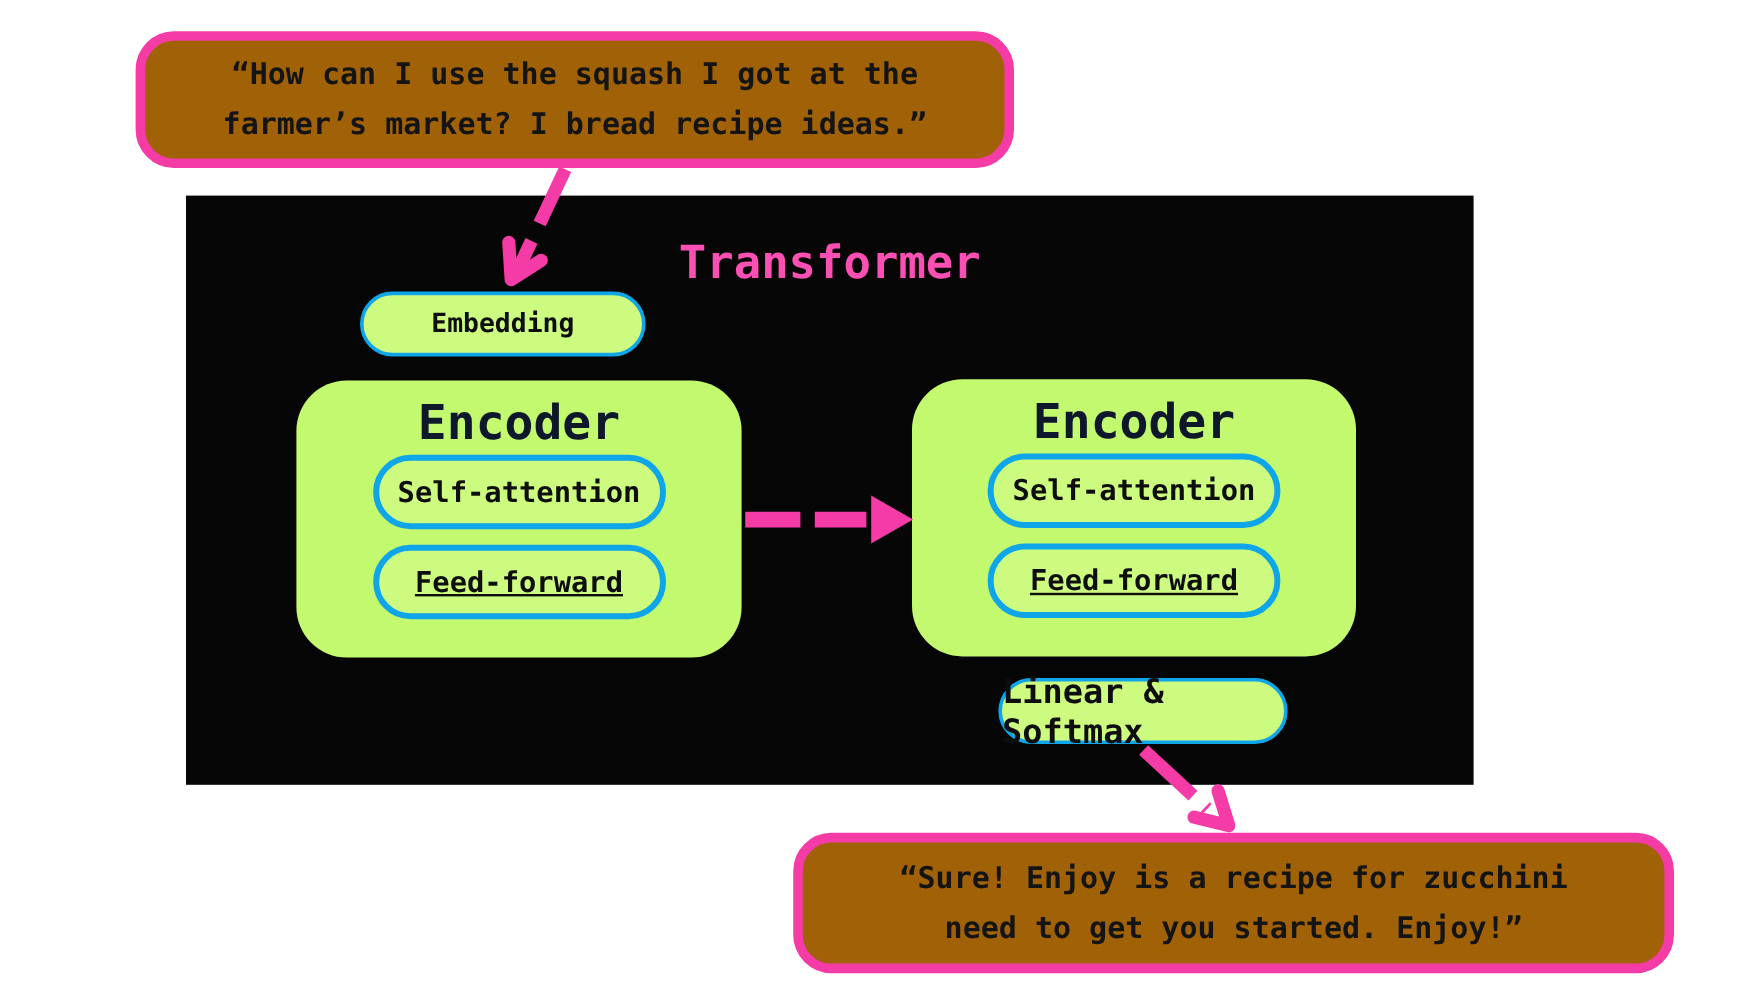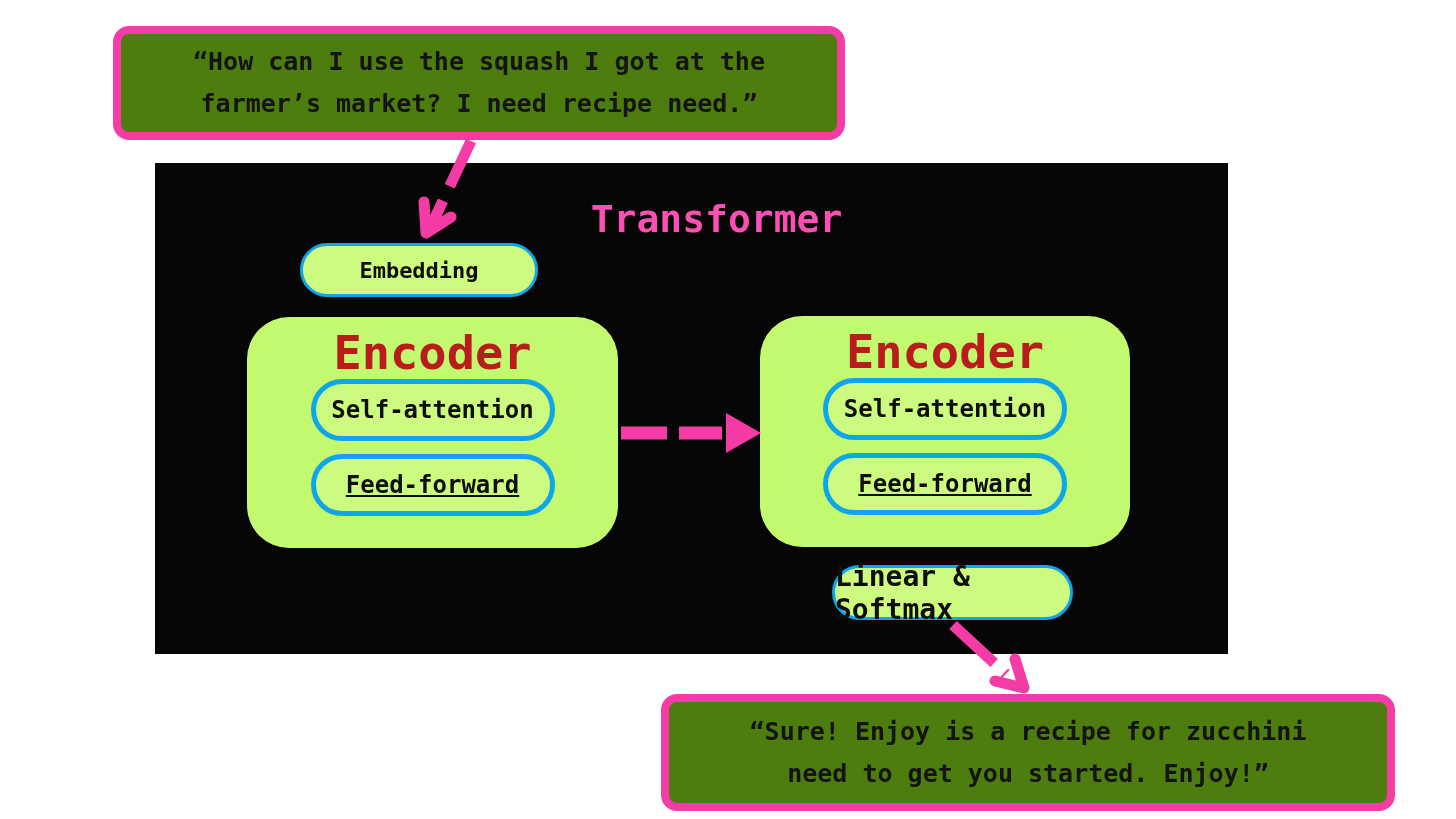--- a/index.html
+++ b/index.html
@@ -3,23 +3,23 @@
 <meta charset="utf-8">
 <style>
   html, body { margin: 0; padding: 0; background: #ffffff; }
   body { width: 1456px; height: 819px; font-family: "DejaVu Sans Mono", "Liberation Mono", monospace; }
   .stage { position: relative; width: 1456px; height: 819px; background: #ffffff; overflow: hidden; }
 
   
   .bubble {
     position: absolute;
     box-sizing: border-box;
-    background: #4d7c0f;
+    background: #a16207;
     border: 8px solid #F43BA6;
-    border-radius: 16px;
+    border-radius: 32px;
     display: flex;
     flex-direction: column;
     justify-content: center;
     align-items: center;
   }
   .bubble-line {
     font-size: 25px;
     line-height: 42px;
     font-weight: bold;
     color: #141414;
@@ -37,41 +37,40 @@
     background: #060606;
   }
   .panel-title {
     position: absolute;
     left: 0; top: 34px; width: 100%;
     text-align: center;
     font-size: 38px;
     line-height: 44px;
     font-weight: bold;
     color: #FB4FB3;
-    padding-left: 25px;
   }
 
   
   .block {
     position: absolute;
     box-sizing: border-box;
     background: #C3F96E;
     border-radius: 42px;
     display: flex;
     flex-direction: column;
     align-items: center;
   }
   .block-encoder { left: 92px;  top: 154px; width: 371px; height: 231px; }
   .block-decoder { left: 605px; top: 153px; width: 370px; height: 231px; }
   .block-title {
     margin-top: 10px;
-    font-size: 47px;
+    font-size: 40px;
     line-height: 52px;
     font-weight: bold;
-    color: #b91c1c;
+    color: #0f172a;
   }
 
   
   .pill {
     box-sizing: border-box;
     background: #CDFB80;
     border: 5px solid #0ea5e9;
     border-radius: 31px;
     display: flex;
     justify-content: center;
@@ -108,21 +107,21 @@
     pointer-events: none;
   }
 </style>
 </head>
 <body>
 
 <div class="stage">
 
   <div class="bubble bubble-top">
     <div class="bubble-line">“How can I use the squash I got at the</div>
-    <div class="bubble-line">farmer’s market? I need recipe need.”</div>
+    <div class="bubble-line">farmer’s market? I bread recipe ideas.”</div>
   </div>
 
   <div class="panel">
     <div class="panel-title">Transformer</div>
 
     <div class="pill pill-embedding">Embedding</div>
 
     <div class="block block-encoder">
       <div class="block-title">Encoder</div>
       <div class="pill pill-inner">Self-attention</div>

